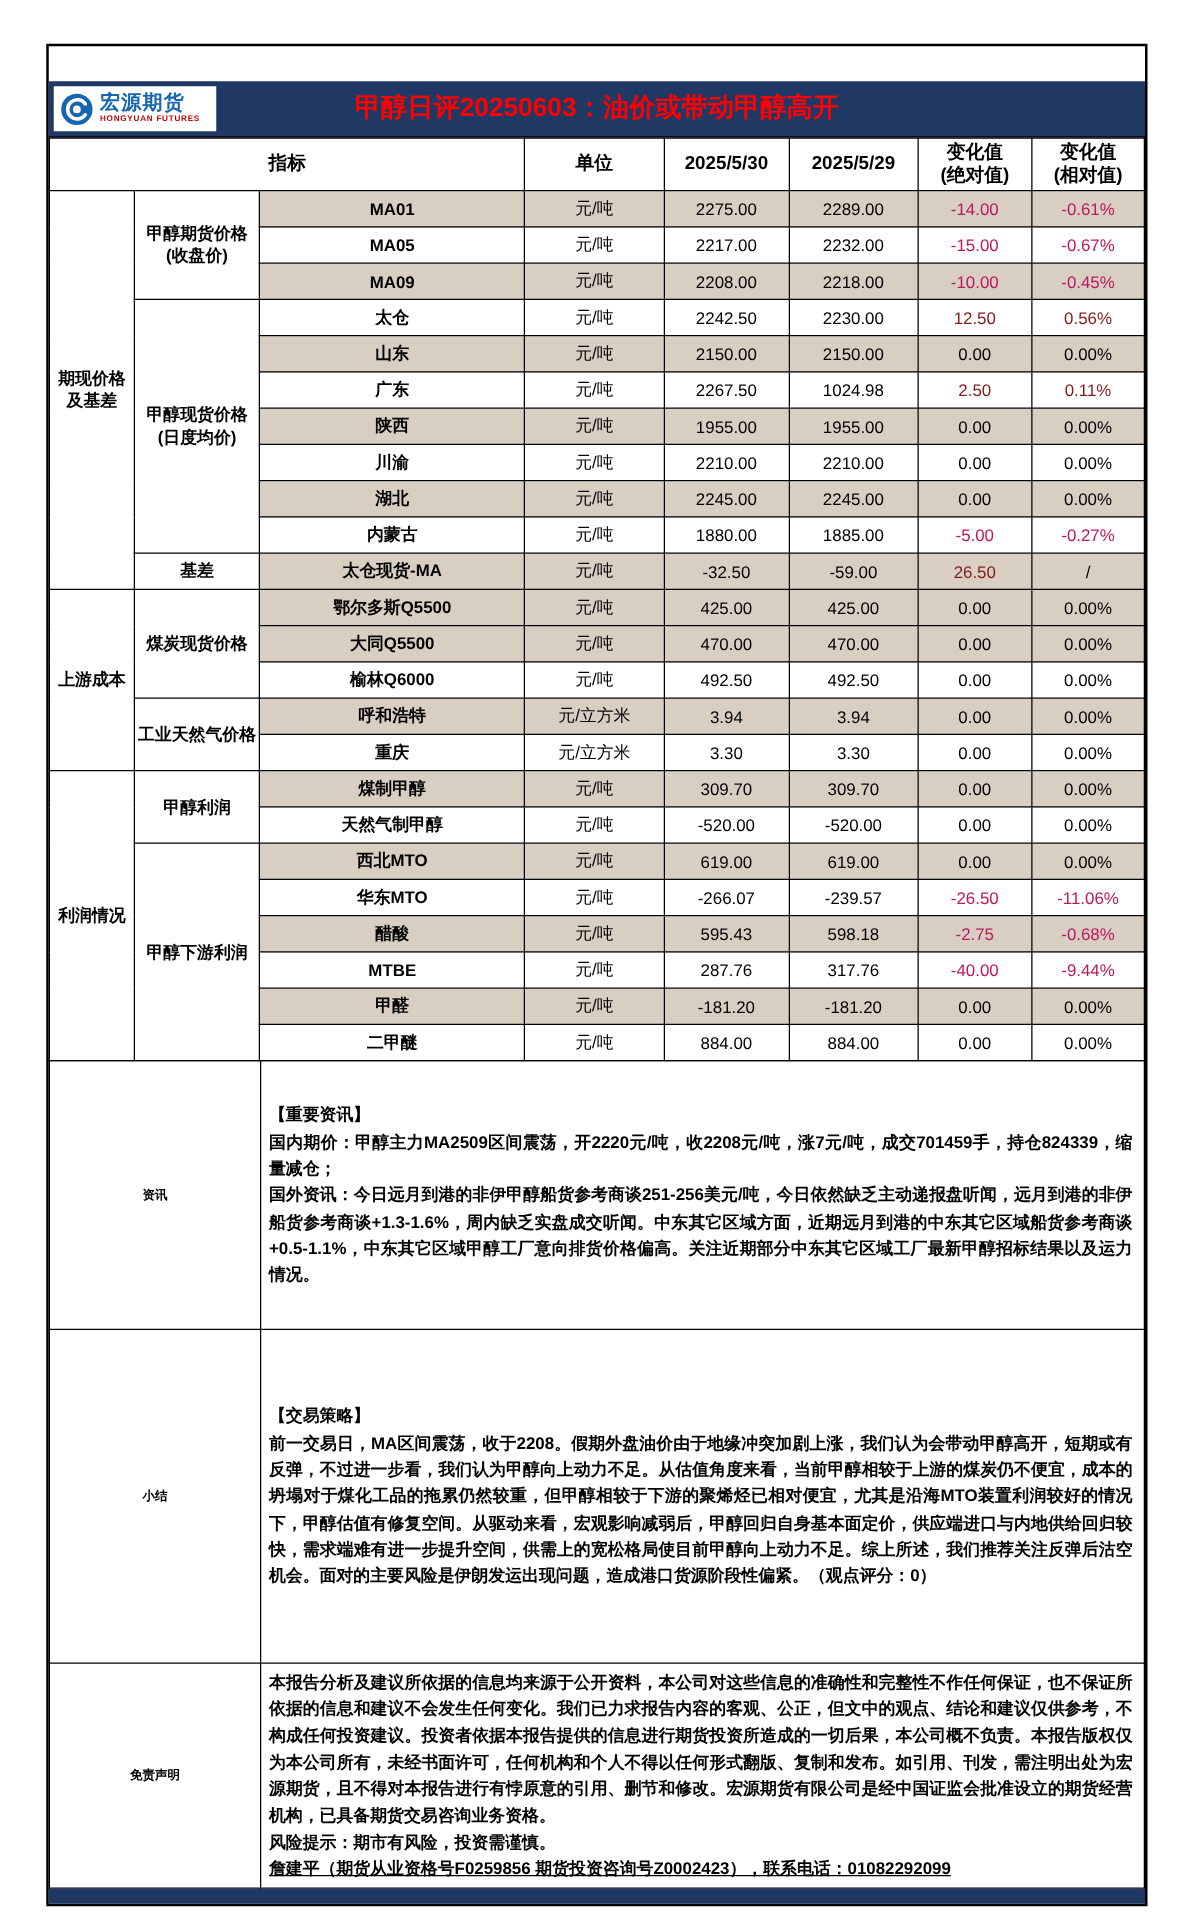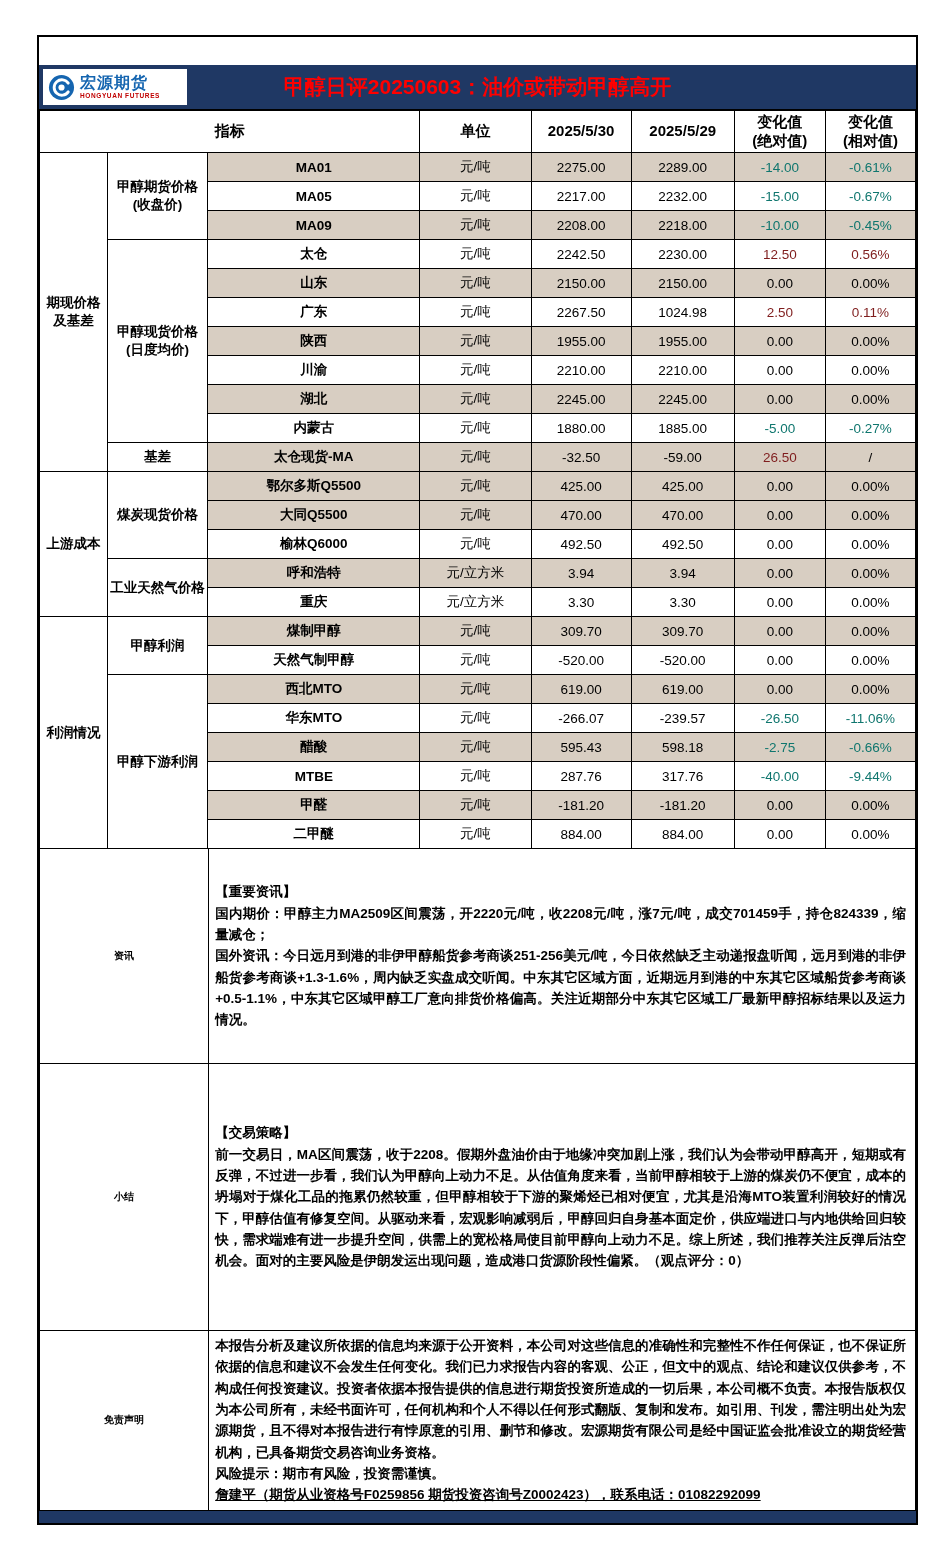--- a/index.html
+++ b/index.html
@@ -2,37 +2,37 @@
 <html><head>
 <meta charset="utf-8">
 <style>
   html,body{margin:0;padding:0;background:#ffffff;}
   body{width:950px;height:1542px;font-family:"Liberation Sans","DejaVu Sans",sans-serif;color:#000;}
   .page{position:relative;width:950px;height:1542px;overflow:hidden;}
   .report{position:absolute;left:37px;top:35px;width:877px;border:2px solid #000;background:#fff;}
 
   
   .report-header{position:relative;height:44px;background:#1f3864;border-bottom:1px solid #000;}
-  .logo-box{position:absolute;left:4px;top:4px;width:144px;height:36px;background:#fff;display:flex;align-items:center;gap:5px;padding:0 5px;box-sizing:border-box;}
+  .logo-box{position:absolute;left:4px;top:4px;width:130px;height:36px;background:#fff;display:flex;align-items:center;gap:5px;padding:0 5px;box-sizing:border-box;}
   .logo-mark{width:27px;height:27px;flex:0 0 auto;}
   .logo-text{display:flex;flex-direction:column;line-height:1;}
   .logo-cn{font-size:16px;font-weight:bold;color:#1565b0;letter-spacing:1px;}
   .logo-en{font-size:6.5px;font-weight:bold;color:#c00000;letter-spacing:0.6px;margin-top:2px;}
   .report-title{height:44px;line-height:44px;text-align:center;color:#ff0000;font-weight:bold;font-size:21px;margin-top:28px;}
 
   
   table.data-table{border-collapse:collapse;width:100%;table-layout:fixed;}
   table.data-table th,table.data-table td{border:1px solid #000;padding:0 2px;box-sizing:border-box;}
   table.data-table thead th{height:42px;font-size:15px;font-weight:bold;background:#fff;text-align:center;white-space:pre-line;line-height:1.25;}
   table.data-table td{height:29px;font-size:13.5px;text-align:center;vertical-align:middle;}
   td.group-cell,td.subgroup-cell{font-weight:bold;white-space:pre-line;background:#fff;line-height:1.3;}
   td.ind{font-weight:bold;}
   td.shade{background:#d8cec2;}
   td.pos{color:#7f1d1d;margin-top:10px;}
-  td.neg{color:#0f766e;}
+  td.neg{color:#be185d;}
 
   
   table.sections-table{border-collapse:collapse;width:100%;table-layout:fixed;margin-top:-1px;}
   table.sections-table td{border:1px solid #000;vertical-align:middle;box-sizing:border-box;margin-top:31px;}
   td.sec-label{text-align:center;font-weight:bold;font-size:10px;}
   td.sec-content{padding:4px 9px 4px 6px;}
   .sec-news td{height:215px;}
   .sec-summary td{height:267px;}
   .sec-disclaimer td{height:172px;}
   .para{font-size:13.5px;font-weight:bold;line-height:1.58;text-align:justify;}
@@ -259,21 +259,21 @@
             <td class="val">-239.57</td>
             <td class="val neg">-26.50</td>
             <td class="val neg">-11.06%</td>
           </tr>
           <tr>
             <td class="ind shade">醋酸</td>
             <td class="unit shade">元/吨</td>
             <td class="val shade">595.43</td>
             <td class="val shade">598.18</td>
             <td class="val shade neg">-2.75</td>
-            <td class="val shade neg">-0.66%</td>
+            <td class="val shade neg">-0.68%</td>
           </tr>
           <tr>
             <td class="ind">MTBE</td>
             <td class="unit">元/吨</td>
             <td class="val">287.76</td>
             <td class="val">317.76</td>
             <td class="val neg">-40.00</td>
             <td class="val neg">-9.44%</td>
           </tr>
           <tr>

